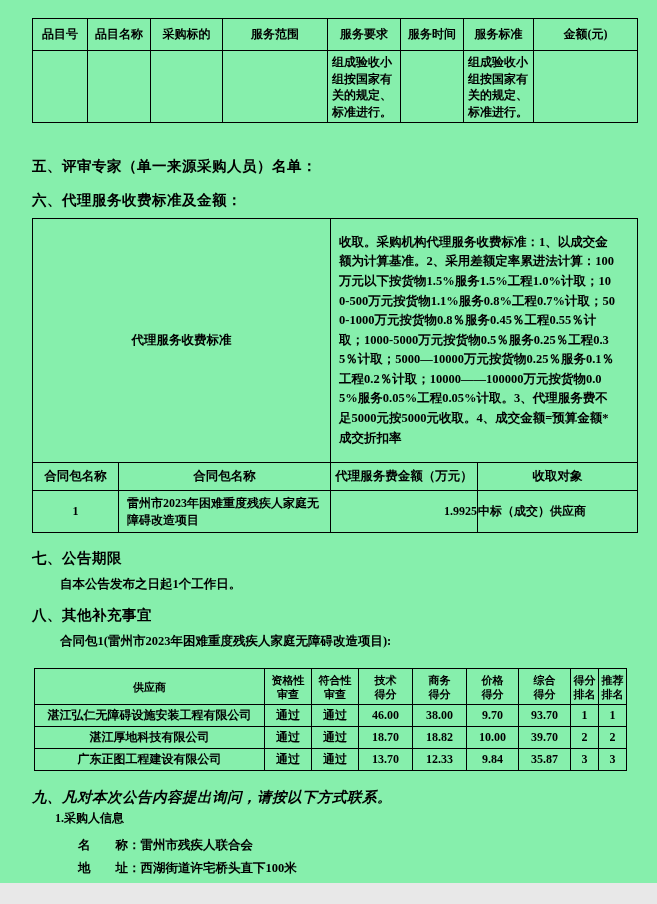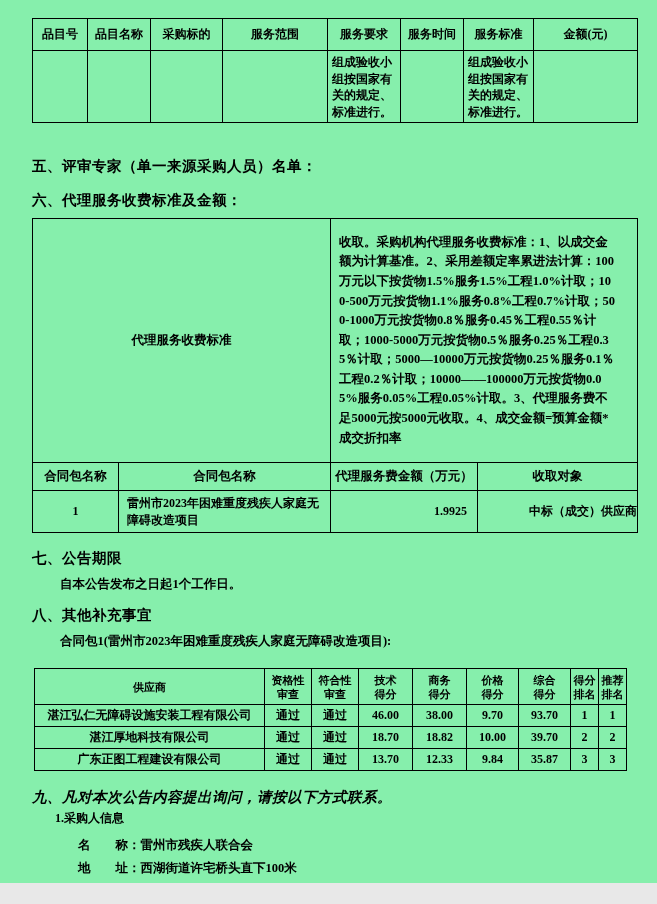--- a/index.html
+++ b/index.html
@@ -54,22 +54,22 @@
     height: 244px; text-align: center; vertical-align: middle;
   }
   .fee-text-cell {
     vertical-align: middle; padding: 8px 20px 8px 8px;
     line-height: 19.6px; word-break: break-all; text-align: left;
   }
   .pkg-header th { height: 28px; text-align: center; vertical-align: middle; padding: 2px; }
   .pkg-row td { height: 42px; vertical-align: middle; font-size: 12px; }
   .pkg-no   { text-align: center; }
   .pkg-name { text-align: left; padding: 2px 6px 2px 8px; line-height: 17px; word-break: break-all; }
-  .pkg-amount { text-align: right; padding-right: 10px; }
-  .pkg-payer  { text-align: right; }
+  .pkg-amount { text-align: right; }
+  .pkg-payer  { text-align: left; }
 
   
   .sup-table { width: 592px; margin-top: 19px; margin-left: 2px; }
   .sup-table th {
     height: 36px; font-size: 11px; font-weight: bold;
     text-align: center; vertical-align: middle;
     white-space: pre-line; line-height: 14px; padding: 1px;
   }
   .sup-table td {
     height: 22px; font-size: 12px; font-weight: bold;

